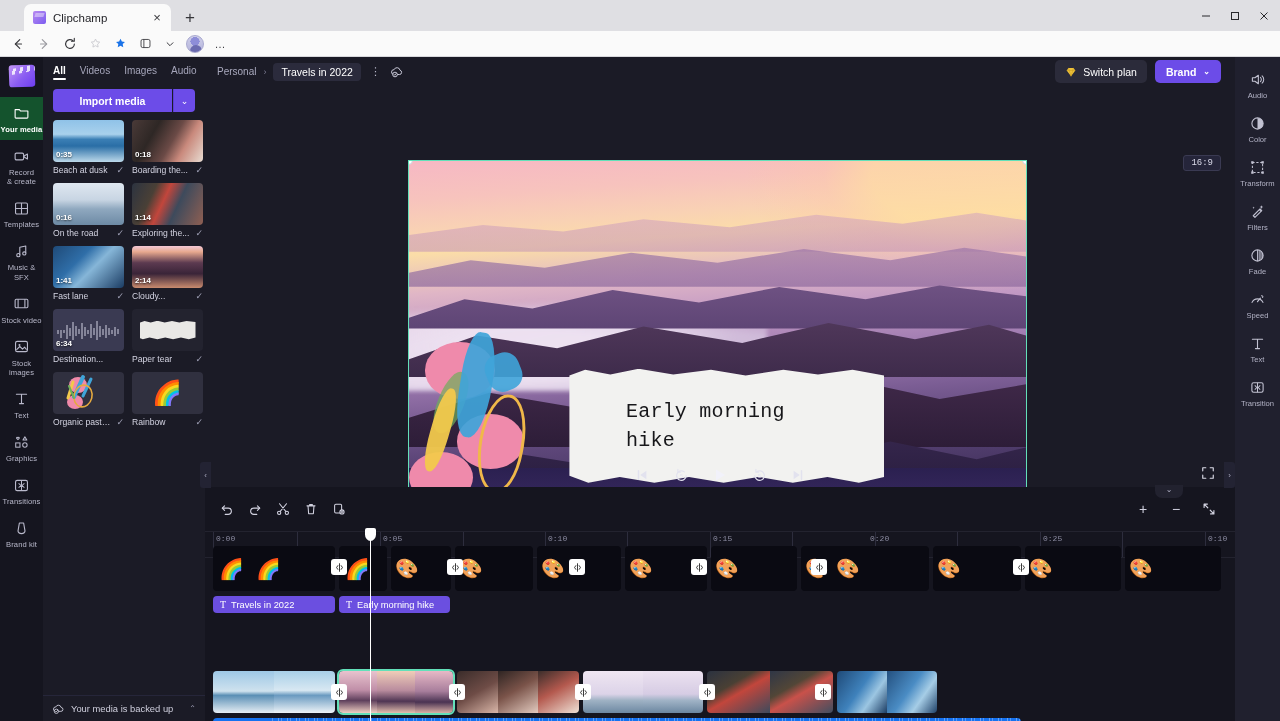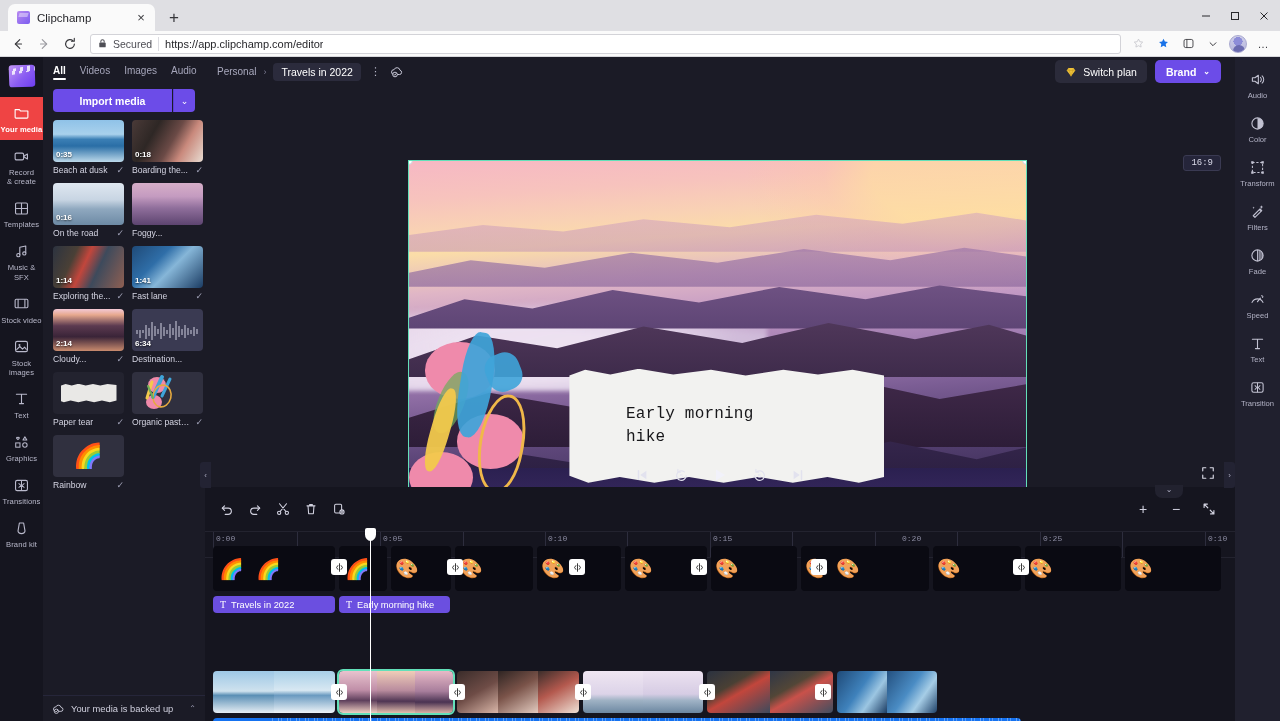--- a/index.html
+++ b/index.html
@@ -9,21 +9,21 @@
     background: #15151f;
     color: #e6e6ef;
     font-size: 11px;
     -webkit-font-smoothing: antialiased;
   }
   .app { position: relative; width: 1280px; height: 721px; }
 
   
   .browser-tabstrip {
     height: 31px; background: #dfdfe3; position: relative;
-    display: flex; align-items: flex-end; padding-left: 8px;
+    display: flex; align-items: flex-end; padding-left: 24px;
   }
   .tab {
     width: 147px; height: 27px; background: #fafafa; border-radius: 7px 7px 0 0;
     display: flex; align-items: center; padding: 0 6px 0 9px; gap: 7px;
     position: relative;
   }
   .tab-favicon {
     width: 13px; height: 13px; border-radius: 2px;
     background: linear-gradient(135deg,#b98bf0 0%,#7b5cf0 100%);
     position: relative; flex: none;
@@ -102,21 +102,21 @@
   }
   .logo::before{
     content:""; position:absolute; left:-3px; top:2px; width:32px; height:6px;
     background: repeating-linear-gradient(105deg,#ffffffcc 0 3px, transparent 3px 7px);
     transform: rotate(-9deg);
   }
   .rail-item {
     width:43px; padding: 7px 0 6px; display:flex; flex-direction:column;
     align-items:center; gap:3px; color:#b9b9cb;
   }
-  .rail-item.active { background:#ef4444;justify-content:space-between; }
+  .rail-item.active { background:#14532d;justify-content:space-between; }
   .rail-item .lbl { font-size: 7.6px; line-height: 1.2; text-align:center; letter-spacing:.1px; }
   .rail-item.active .lbl { color:#ffffff; font-weight:600; }
   .rail-ico { width:18px; height:18px; display:flex; align-items:center; justify-content:center; }
 
   
   .media-panel {
     position:absolute; left:43px; top:0; width:162px; height:664px;
     background:#1b1b26; display:flex; flex-direction:column;
   }
   .media-tabs { display:flex; gap:14px; padding: 8px 10px 4px 10px; }
@@ -272,21 +272,21 @@
   }
   .paper {
     position:absolute; left:26%; top:59.5%; width:51%; height:33%;
     background:#f2f2f0; border-radius:2px;
     clip-path: polygon(0% 6%,5% 1%,13% 5%,22% 0%,33% 5%,45% 1%,56% 6%,68% 1%,79% 5%,90% 1%,100% 6%,
                        100% 94%,92% 99%,82% 94%,71% 99%,60% 94%,49% 99%,38% 94%,27% 99%,16% 94%,6% 99%,0% 93%);
     display:flex; align-items:center;
   }
   .paper-text {
     margin-left: 18%; font-family:"Liberation Mono","DejaVu Sans Mono", monospace;
-    font-size: 16px; color:#17171a; line-height:1.48; letter-spacing:.2px;
+    font-size: 20px; color:#17171a; line-height:1.48; letter-spacing:.2px;
   }
   .handle {
     position:absolute; width:9px; height:9px; border-radius:50%;
     background:#ffffff; border:1px solid #cfcfd8;
   }
   .h-tl { left:-5px; top:-5px; } .h-tr { right:-5px; top:-5px; }
   .h-bl { left:-5px; bottom:-5px; } .h-br { right:-5px; bottom:-5px; }
 
   .transport {
     position:absolute; left:0; right:0; top:404px; height:28px;
@@ -430,31 +430,20 @@
           <path d="M6 3l5 5-5 5" fill="none" stroke="#9a9aa0" stroke-width="1.3" stroke-linecap="round" stroke-linejoin="round"></path>
           <path d="M11 8H4" stroke="#9a9aa0" stroke-width="1.3" stroke-linecap="round"></path>
         </svg>
     </div>
     <div class="nav-btn">
       <svg width="14" height="14" viewBox="0 0 16 16">
           <path d="M13 8a5 5 0 1 1-1.6-3.7" fill="none" stroke="#38383c" stroke-width="1.3" stroke-linecap="round"></path>
           <path d="M12.9 1.6v3.2H9.7" fill="none" stroke="#38383c" stroke-width="1.3" stroke-linecap="round" stroke-linejoin="round"></path>
         </svg>
     </div>
-    <div class="omnibox">
-      <span class="secure-chip">
-        <svg width="11" height="11" viewBox="0 0 12 12">
-            <rect x="2.5" y="5" width="7" height="5.2" rx="1" fill="#4e4e55"></rect>
-            <path d="M4.2 5V3.6a1.8 1.8 0 0 1 3.6 0V5" fill="none" stroke="#4e4e55" stroke-width="1.1"></path>
-          </svg>
-        <span>Secured</span>
-      </span>
-      <span class="omni-sep"></span>
-      <span class="omni-url">https://app.clipchamp.com/editor</span>
-    </div>
     <div class="tb-right">
       <div class="tb-icon">
         <svg width="13" height="13" viewBox="0 0 16 16">
             <path d="M8 2.5l1.6 3.3 3.6.5-2.6 2.5.6 3.6L8 10.7l-3.2 1.7.6-3.6L2.8 6.3l3.6-.5z" fill="none" stroke="#c9c9cf" stroke-width="1.1" stroke-linejoin="round"></path>
           </svg>
       </div>
       <div class="tb-icon">
         <svg width="13" height="13" viewBox="0 0 16 16">
             <path d="M8 2l1.7 3.5 3.8.5-2.8 2.7.7 3.8L8 10.7l-3.4 1.8.7-3.8L2.5 6l3.8-.5z" fill="#1a73e8"></path>
           </svg>
@@ -622,28 +611,20 @@
         <div class="media-cell">
           <div class="thumb" style="background:linear-gradient(#dfe7f0 0%,#c8d5e3 40%,#8fa8bf 62%,#6d8aa5 100%)">
             <span class="dur">0:16</span>
           </div>
           <div class="mrow">
               <span class="mname">On the road</span>
               <span class="mcheck">✓</span>
             </div>
         </div>
 
-        <div class="media-cell">
-          <div class="thumb" style="background:linear-gradient(#d6aec8 0%,#c49bc0 32%,#8f6e9b 60%,#5d4470 100%)">
-            <span class="dur"></span>
-          </div>
-          <div class="mrow">
-              <span class="mname">Foggy...</span>
-            </div>
-        </div>
 
         <div class="media-cell">
           <div class="thumb" style="background:linear-gradient(115deg,#2c3340 0%,#4a4036 28%,#c2463c 44%,#3d4a5c 62%,#8f5f52 100%)">
             <span class="dur">1:14</span>
           </div>
           <div class="mrow">
               <span class="mname">Exploring the...</span>
               <span class="mcheck">✓</span>
             </div>
         </div>
@@ -961,21 +942,21 @@
         <span class="tick" style="left:175px"></span>
           <span class="tick-lbl" style="left:175px">0:05</span>
         <span class="tick" style="left:258px"></span>
         <span class="tick" style="left:340px"></span>
           <span class="tick-lbl" style="left:340px">0:10</span>
         <span class="tick" style="left:422px"></span>
         <span class="tick" style="left:505px"></span>
           <span class="tick-lbl" style="left:505px">0:15</span>
         <span class="tick" style="left:587px"></span>
         <span class="tick" style="left:670px"></span>
-          <span class="tick-lbl" style="left:694px">0:20</span>
+          <span class="tick-lbl" style="left:662px">0:20</span>
         <span class="tick" style="left:752px"></span>
         <span class="tick" style="left:835px"></span>
           <span class="tick-lbl" style="left:835px">0:25</span>
         <span class="tick" style="left:917px"></span>
         <span class="tick" style="left:1000px"></span>
           <span class="tick-lbl" style="left:1000px">0:10</span>
       </div>
 
       <div class="tracks">
 

